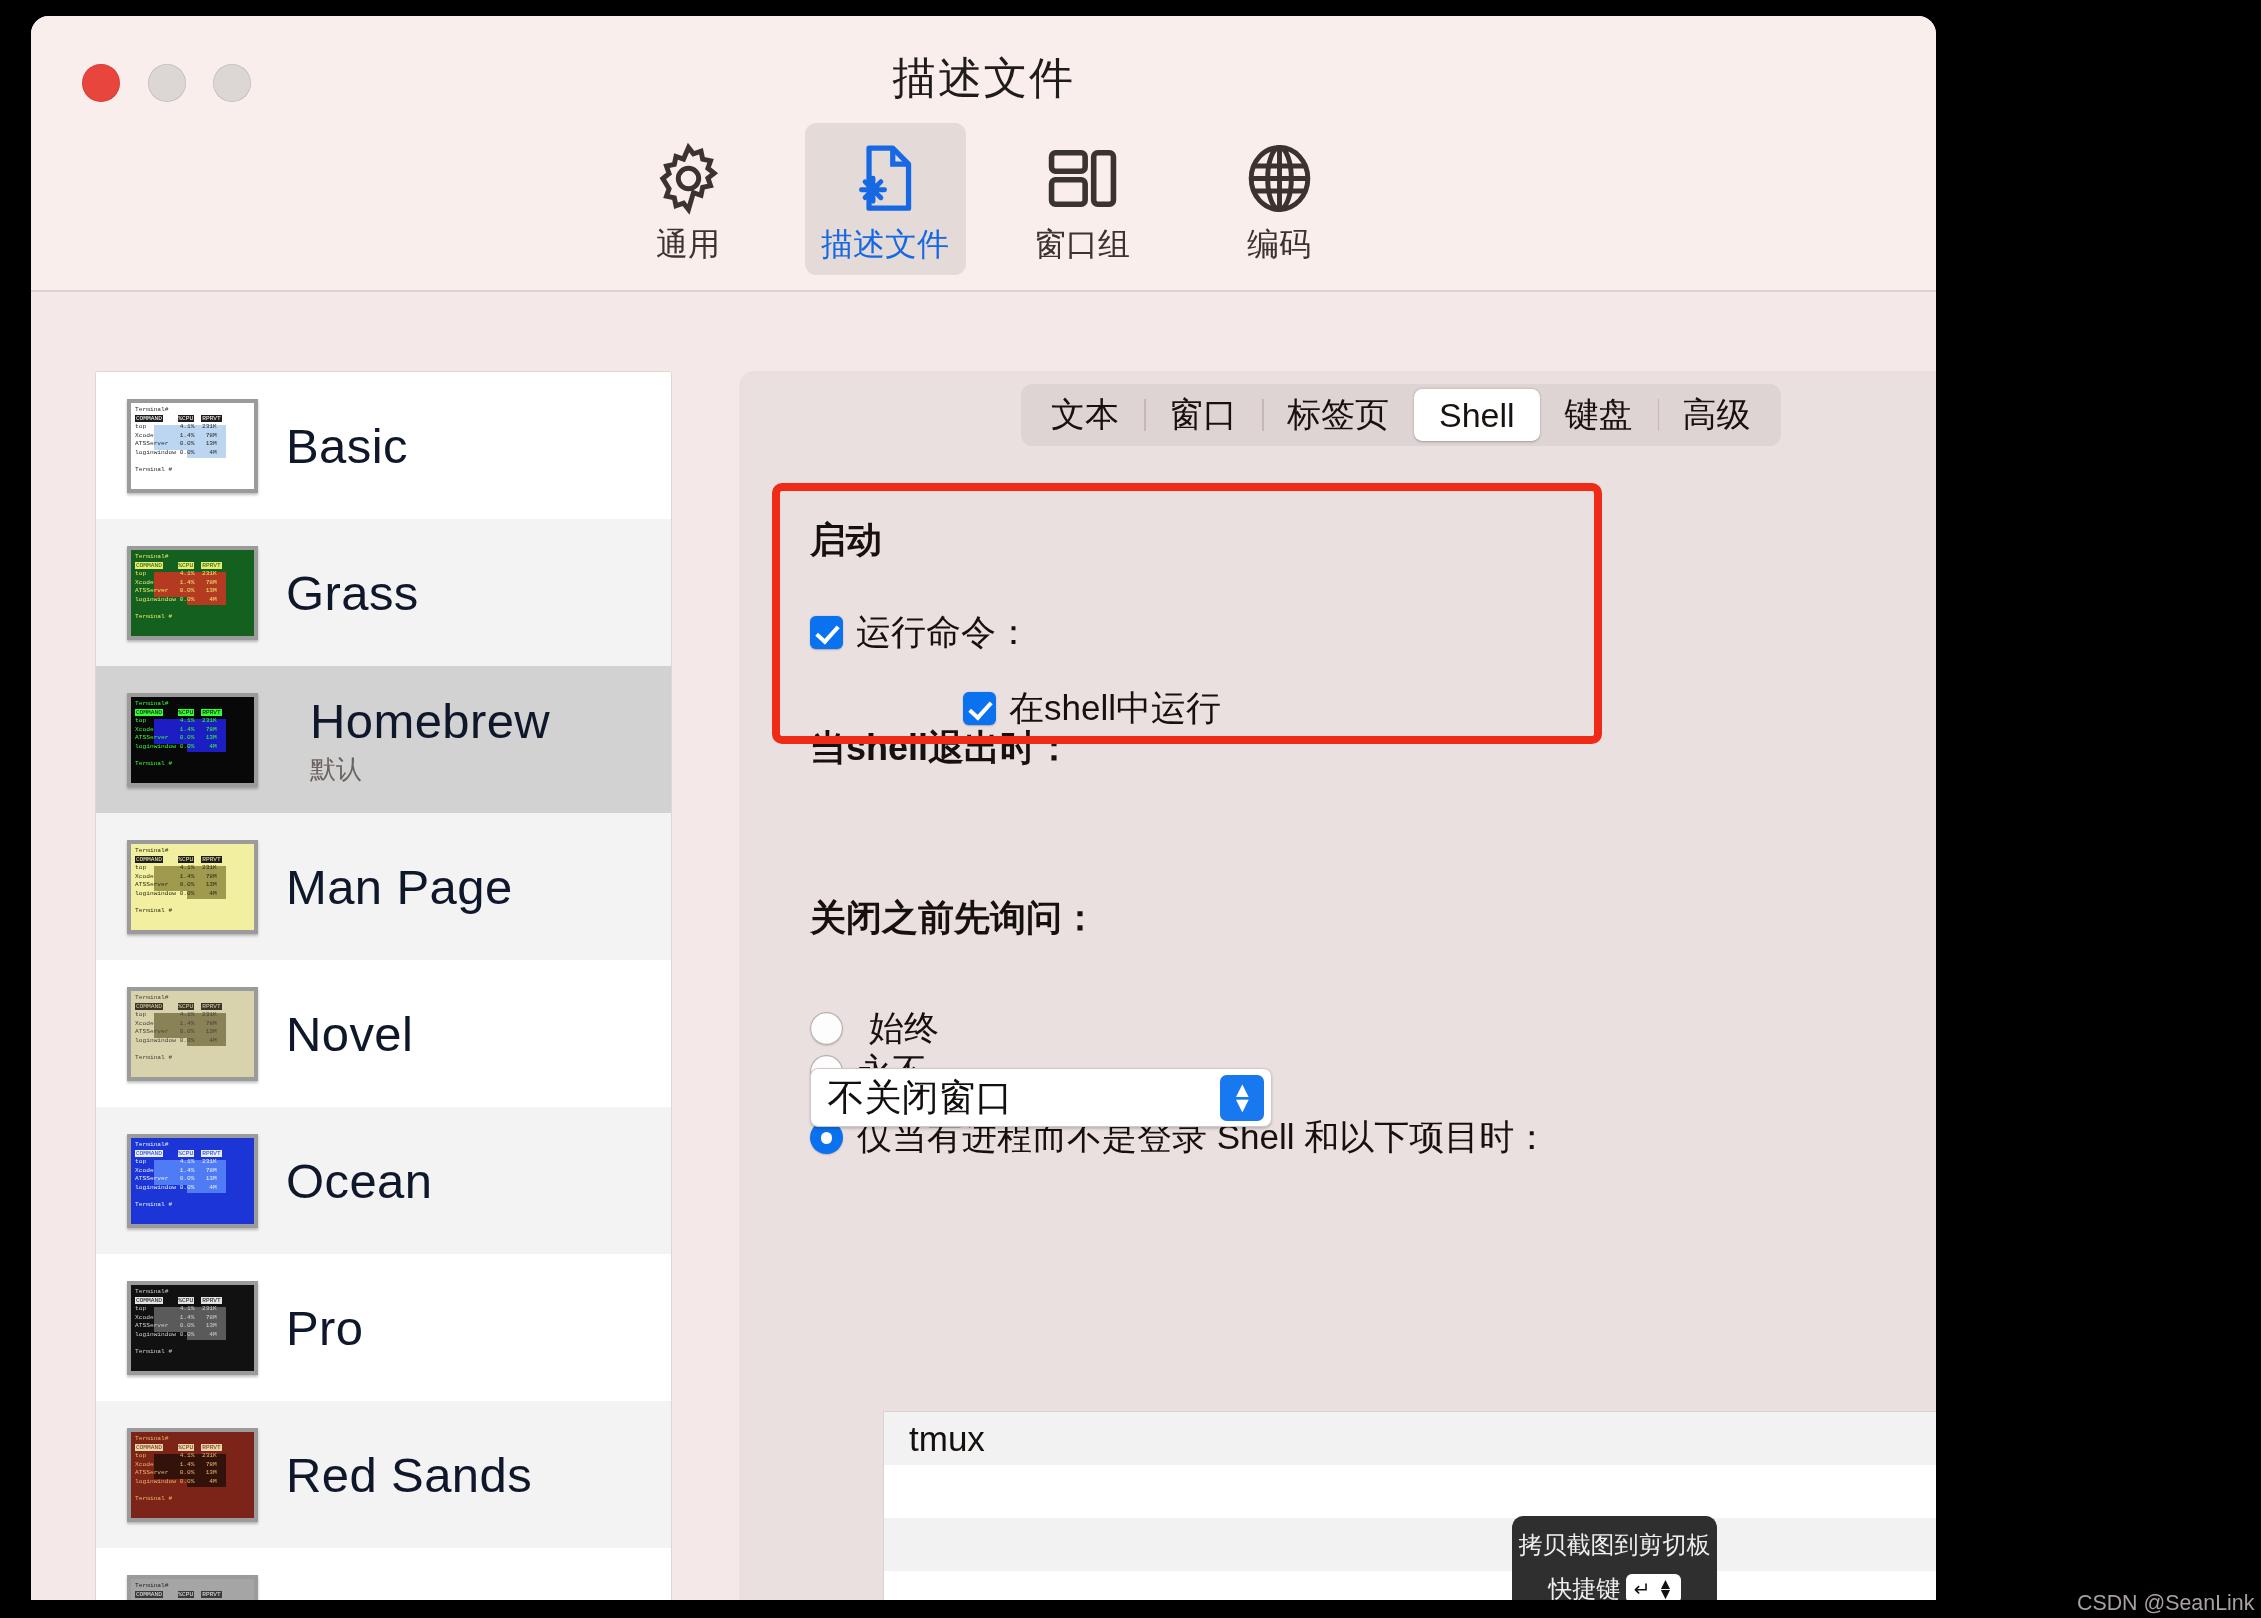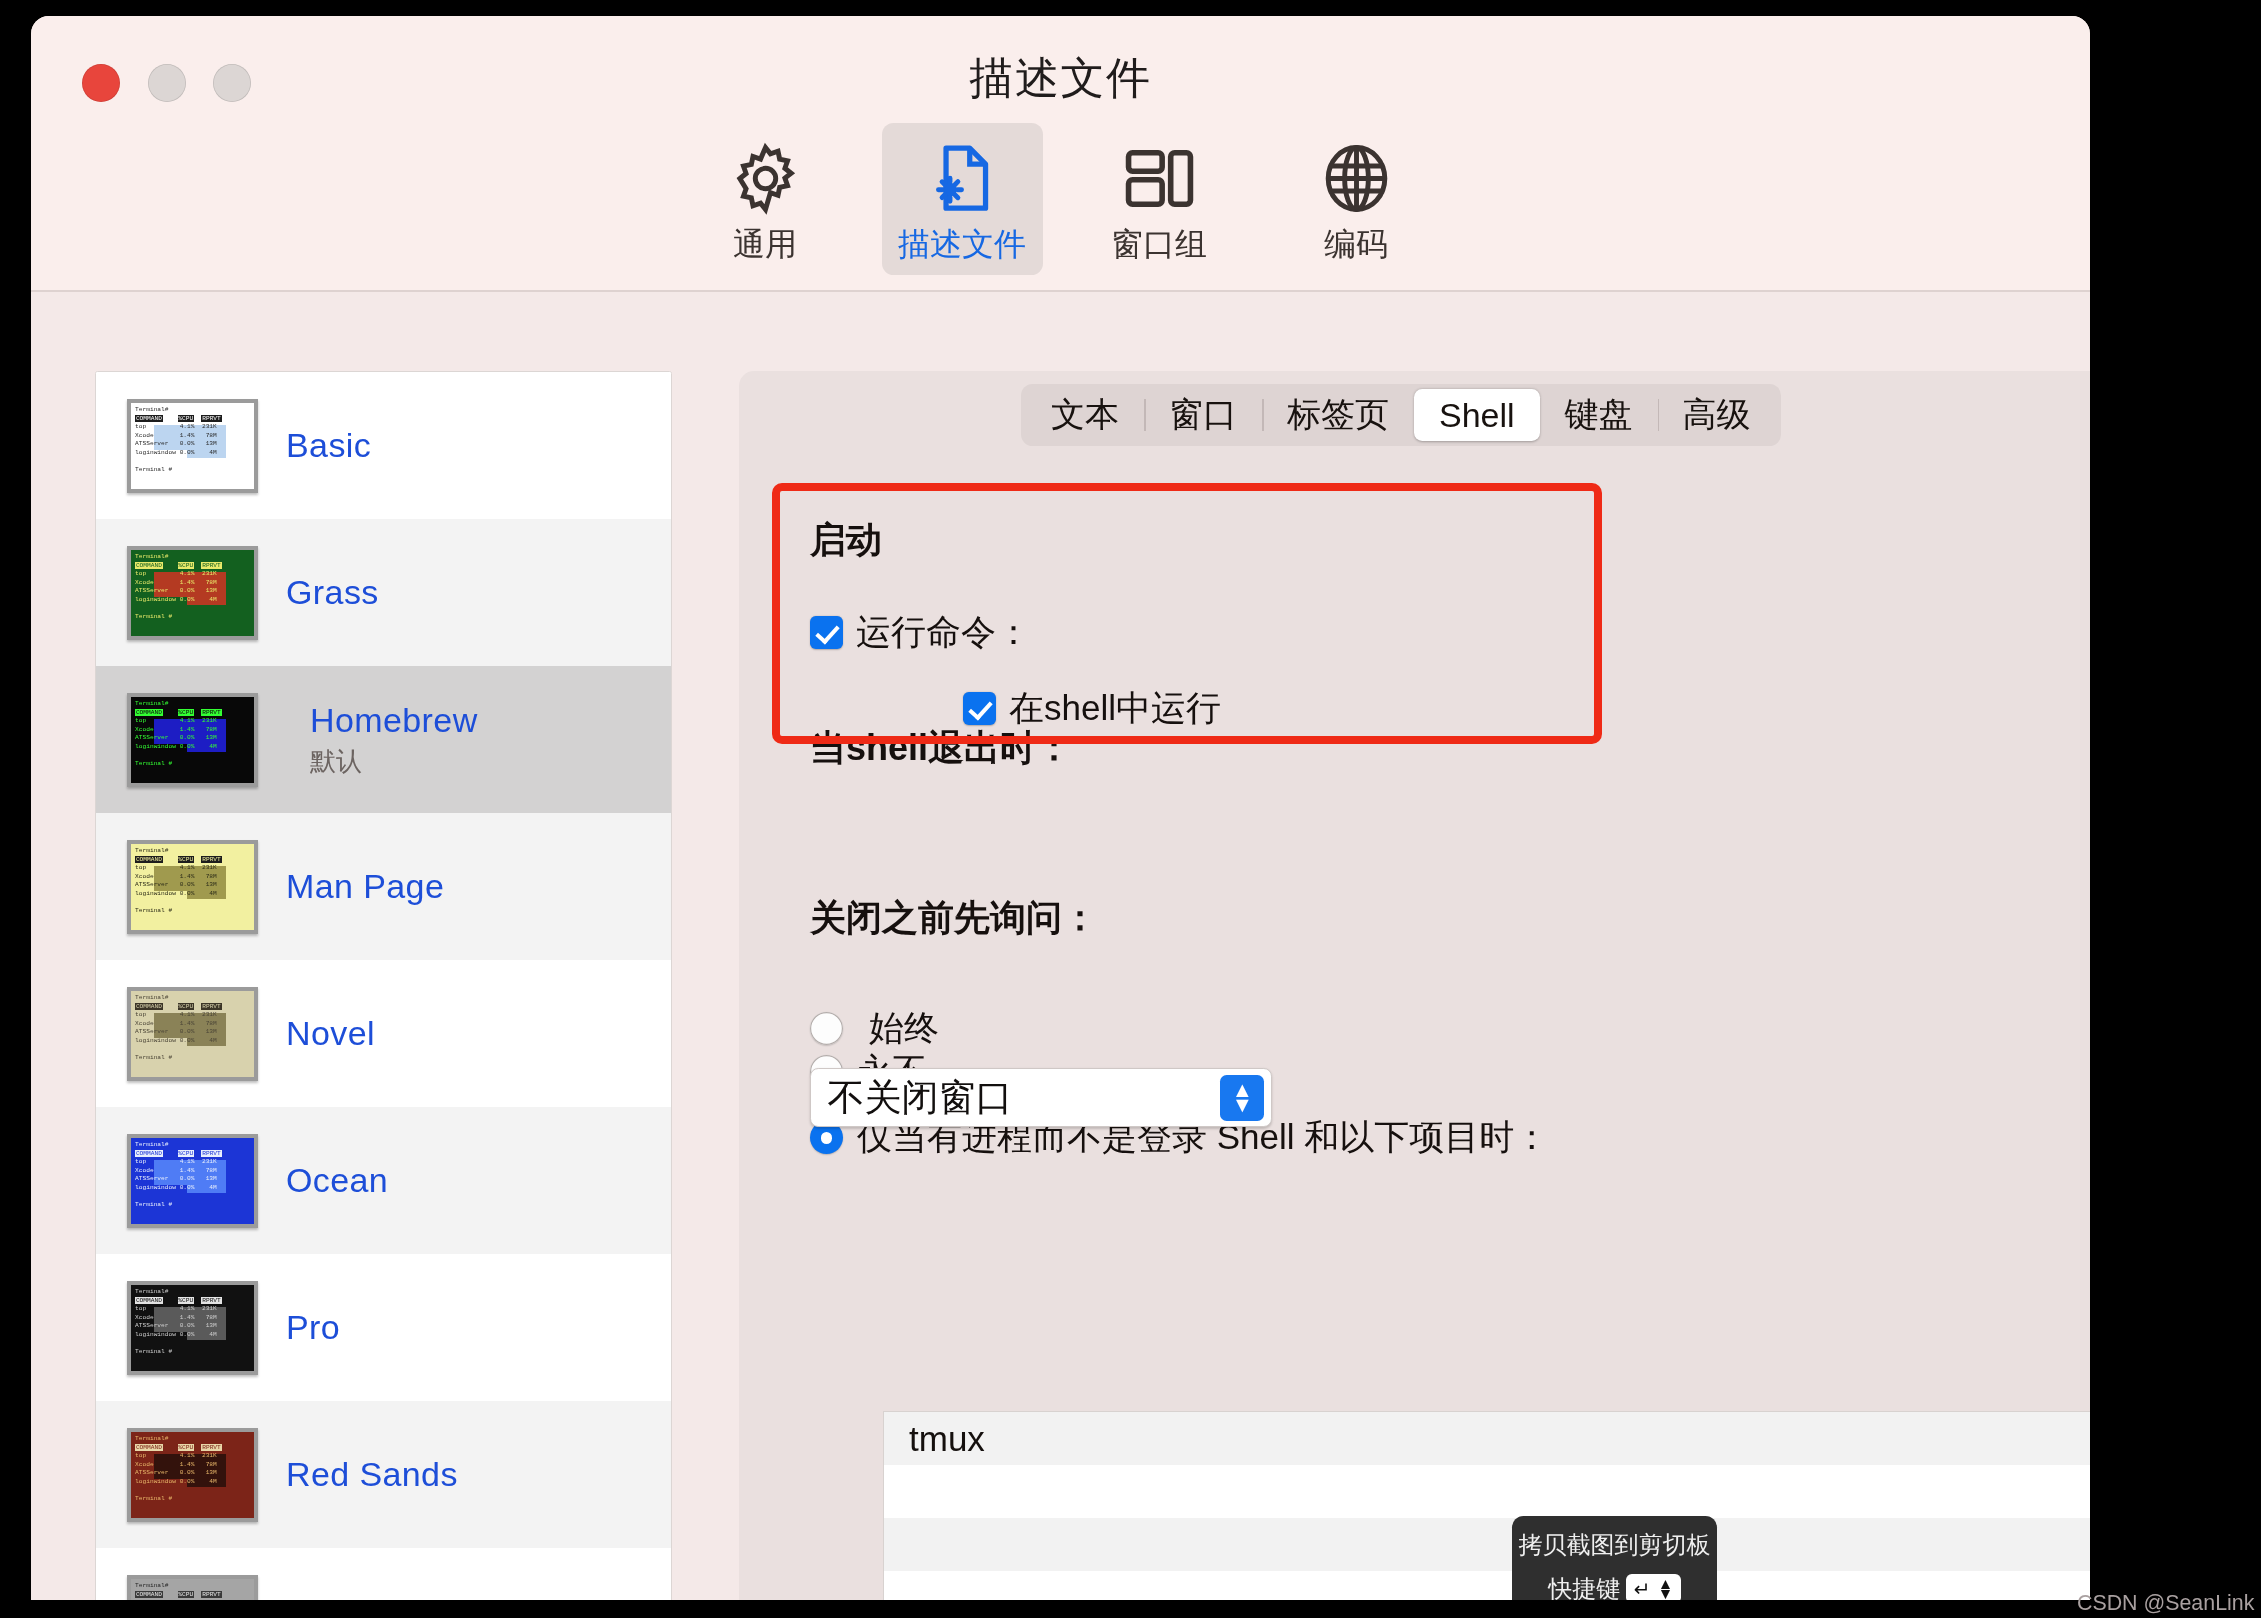--- a/index.html
+++ b/index.html
@@ -11,21 +11,21 @@
     position: relative;
     width: 2261px; height: 1619px;
     background: #000;
     overflow: hidden;
   }
 
   
   #window {
     position: absolute;
     left: 31px; top: 16.4px;
-    width: 2059px; height: 1584px;
+    width: 1905px; height: 1584px;
     background: #f6ecea;
     border-radius: 18px 18px 0 0;
     overflow: hidden;
     box-shadow: 0 3.3px 25px rgba(0,0,0,.35);
   }
 
   
   #titlebar {
     position: absolute; left: 0; top: 0;
     width: 100%; height: 274px;
@@ -101,21 +101,21 @@
     overflow: hidden;
     flex: none;
     box-shadow: 0 1.6px 2.5px rgba(0,0,0,.25);
   }
   .thumb .scr { position:absolute; inset:0; font-family:"Liberation Mono","DejaVu Sans Mono",monospace; font-size:6.2px; line-height:8.5px; padding:3.3px 4.1px; box-sizing:border-box; }
   .thumb .ln { white-space: nowrap; position: relative; z-index: 2; }
   .thumb .blk { position:absolute; z-index:1; }
   .thumb .inv { padding: 0 0.8px; }
 
   .profile-text { margin-left: 28px; display: flex; flex-direction: column; justify-content: center; }
-  .profile-name { font-size: 34px; color: #1d4ed8; letter-spacing: 0.4px; }
+  .profile-name { font-size: 49px; color: #0f172a; letter-spacing: 0.4px; }
   .profile-sub { font-size: 26px; color: #6c6461; margin-top: 3.3px; }
 
   
   #pane {
     position: absolute; left: 708px; top: 79px;
     width: 1402px; height: 1245px;
     background: #eae0df;
     border-radius: 15px;
   }
 

